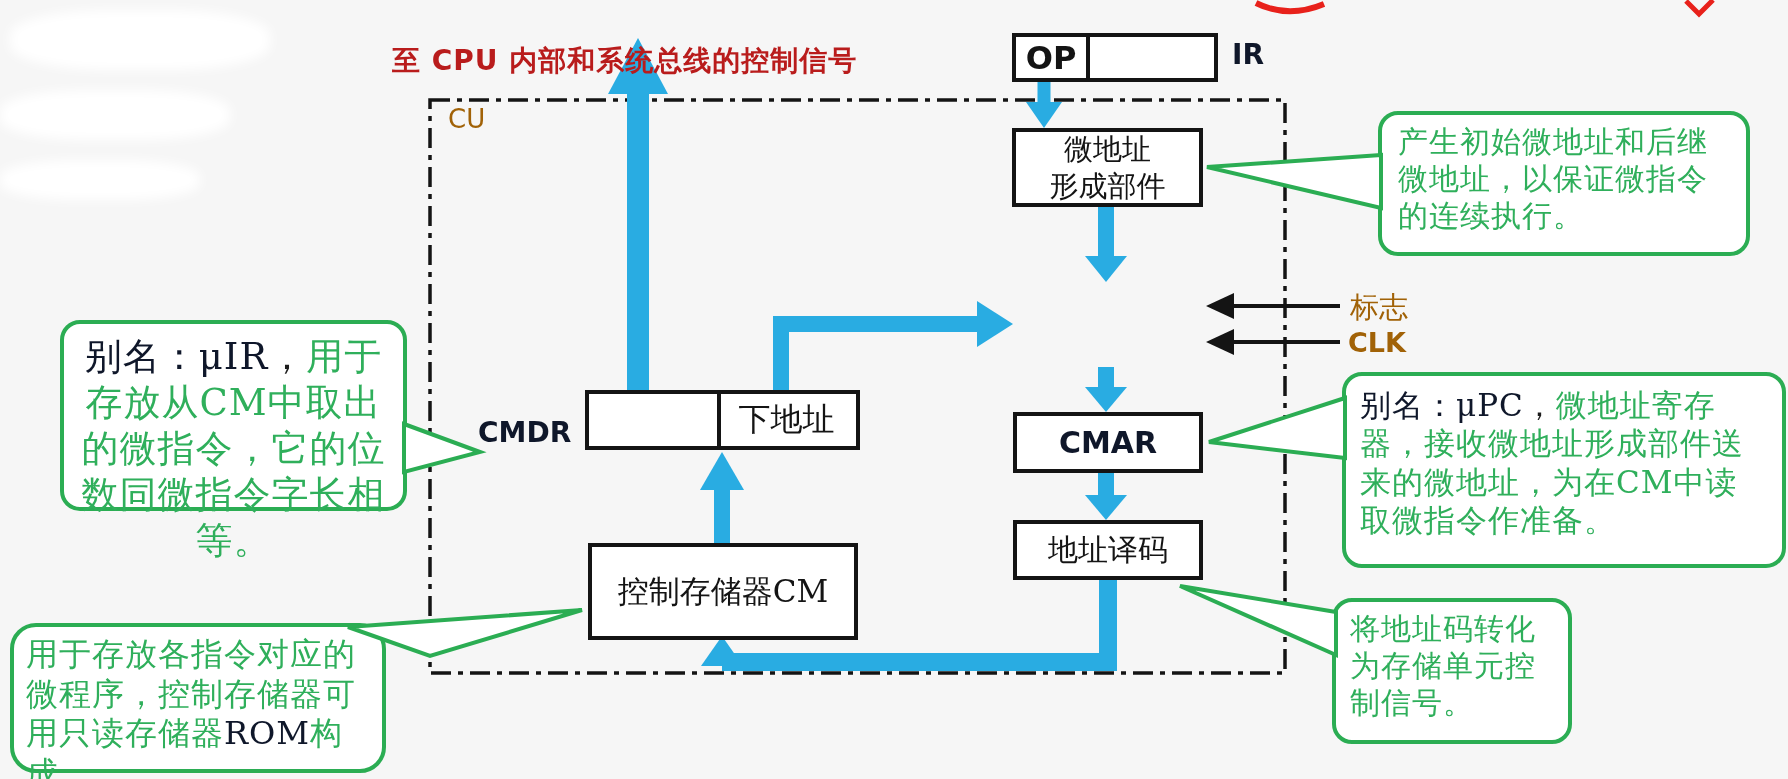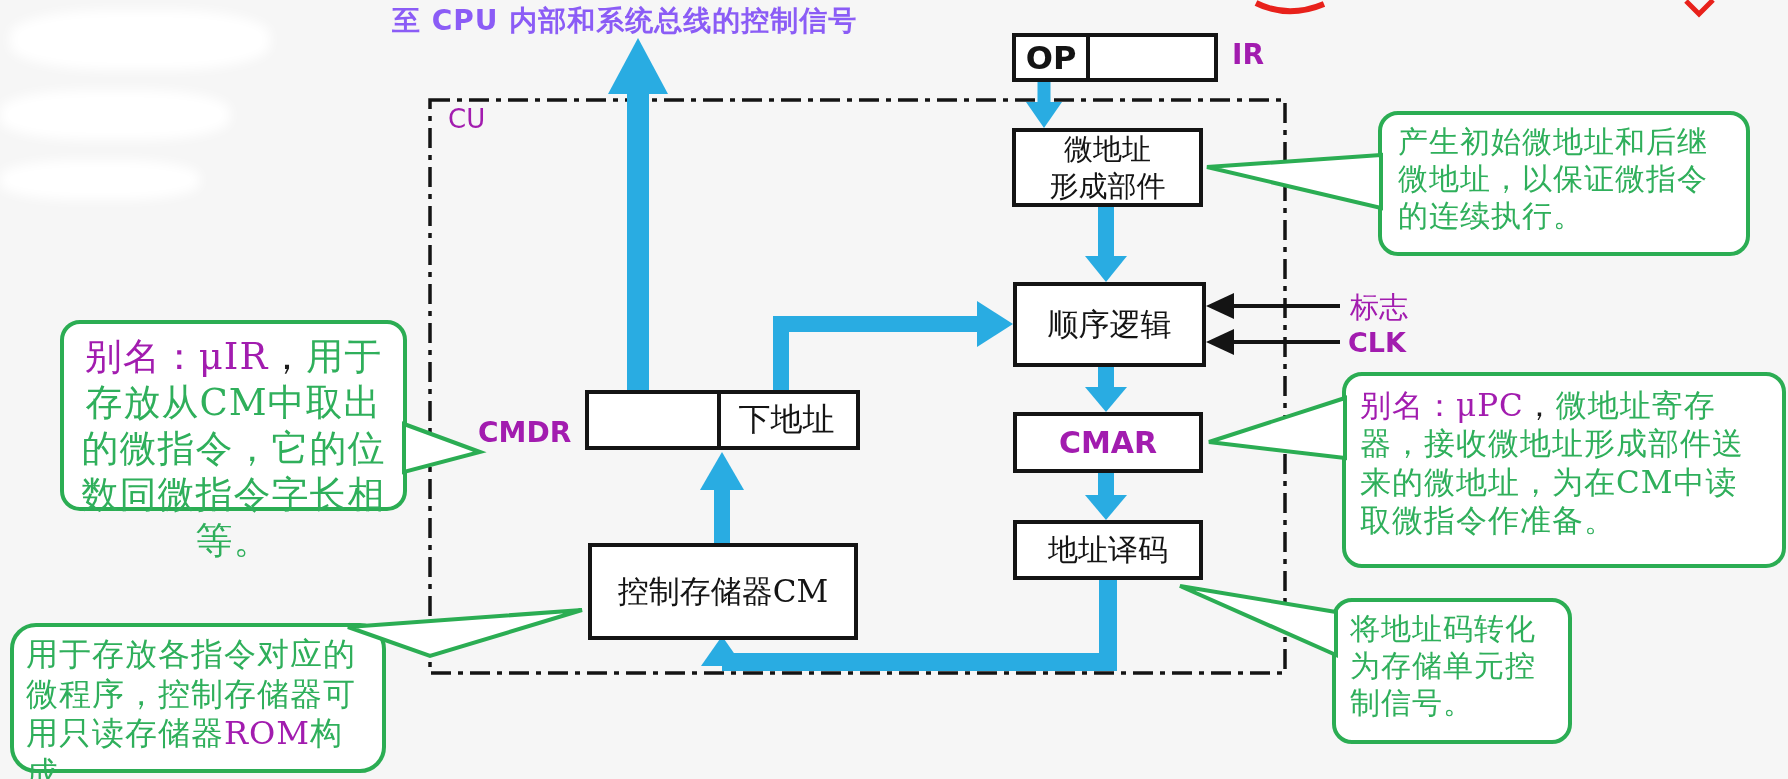--- a/index.html
+++ b/index.html
@@ -8,26 +8,26 @@
     background:#f6f6f6;overflow:hidden;
     font-family:"DejaVu Sans","Liberation Sans",sans-serif;
   }
   .smudge{position:absolute;background:#ffffff;border-radius:40%;filter:blur(6px);}
   .box{
     position:absolute;background:#fff;border:4px solid #141414;
     display:flex;align-items:center;justify-content:center;text-align:center;
     color:#141414;box-sizing:border-box;
     font-family:"DejaVu Serif","Liberation Serif",serif;
   }
-  .lbl{position:absolute;white-space:nowrap;color:#a21caf;}
+  .lbl{position:absolute;white-space:nowrap;color:#a16207;}
   .serif{font-family:"DejaVu Serif","Liberation Serif",serif;}
   .sans{font-family:"DejaVu Sans","Liberation Sans",sans-serif;}
-  .red{color:#a21caf;}
+  .red{color:#0f172a;}
   .dark{color:#1c1c1c;}
-  .blue{color:#8b5cf6;}
+  .blue{color:#b91c1c;margin-top:40px;}
   .bubble{
     position:absolute;background:#fff;border:4px solid #2bad53;border-radius:20px;
     box-sizing:border-box;color:#2faf5b;
     font-family:"DejaVu Serif","Liberation Serif",serif;
     line-height:1.24;letter-spacing:1px;
   }
   svg{position:absolute;left:0;top:0;}
   .cellsplit{position:absolute;top:0;bottom:0;border-left:4px solid #141414;}
 </style>
 </head>
@@ -139,23 +139,20 @@
     <span style="width:70px;text-align:center;font-size:32px;font-weight:600;">OP</span>
     <span class="cellsplit" style="left:70px;"></span>
   </div>
   <div class="lbl red sans" style="left:1232px;top:38px;font-size:28px;font-weight:bold;">IR</div>
 
   <div class="box" style="left:1012px;top:128px;width:191px;height:79px;font-size:29px;line-height:1.25;flex-direction:column;">
     <span>微地址</span>
     <span>形成部件</span>
   </div>
 
-  <div class="box" style="left:1013px;top:282px;width:193px;height:85px;font-size:31px;">
-    <span>顺序逻辑</span>
-  </div>
 
   <div class="box sans" style="left:1013px;top:412px;width:190px;height:61px;font-size:30px;font-weight:bold;text-align:right;">
     <span class="red">CMAR</span>
   </div>
 
   <div class="box" style="left:1013px;top:520px;width:190px;height:60px;font-size:30px;">
     <span>地址译码</span>
   </div>
 
   <div class="box" style="left:588px;top:543px;width:270px;height:97px;font-size:31px;">

